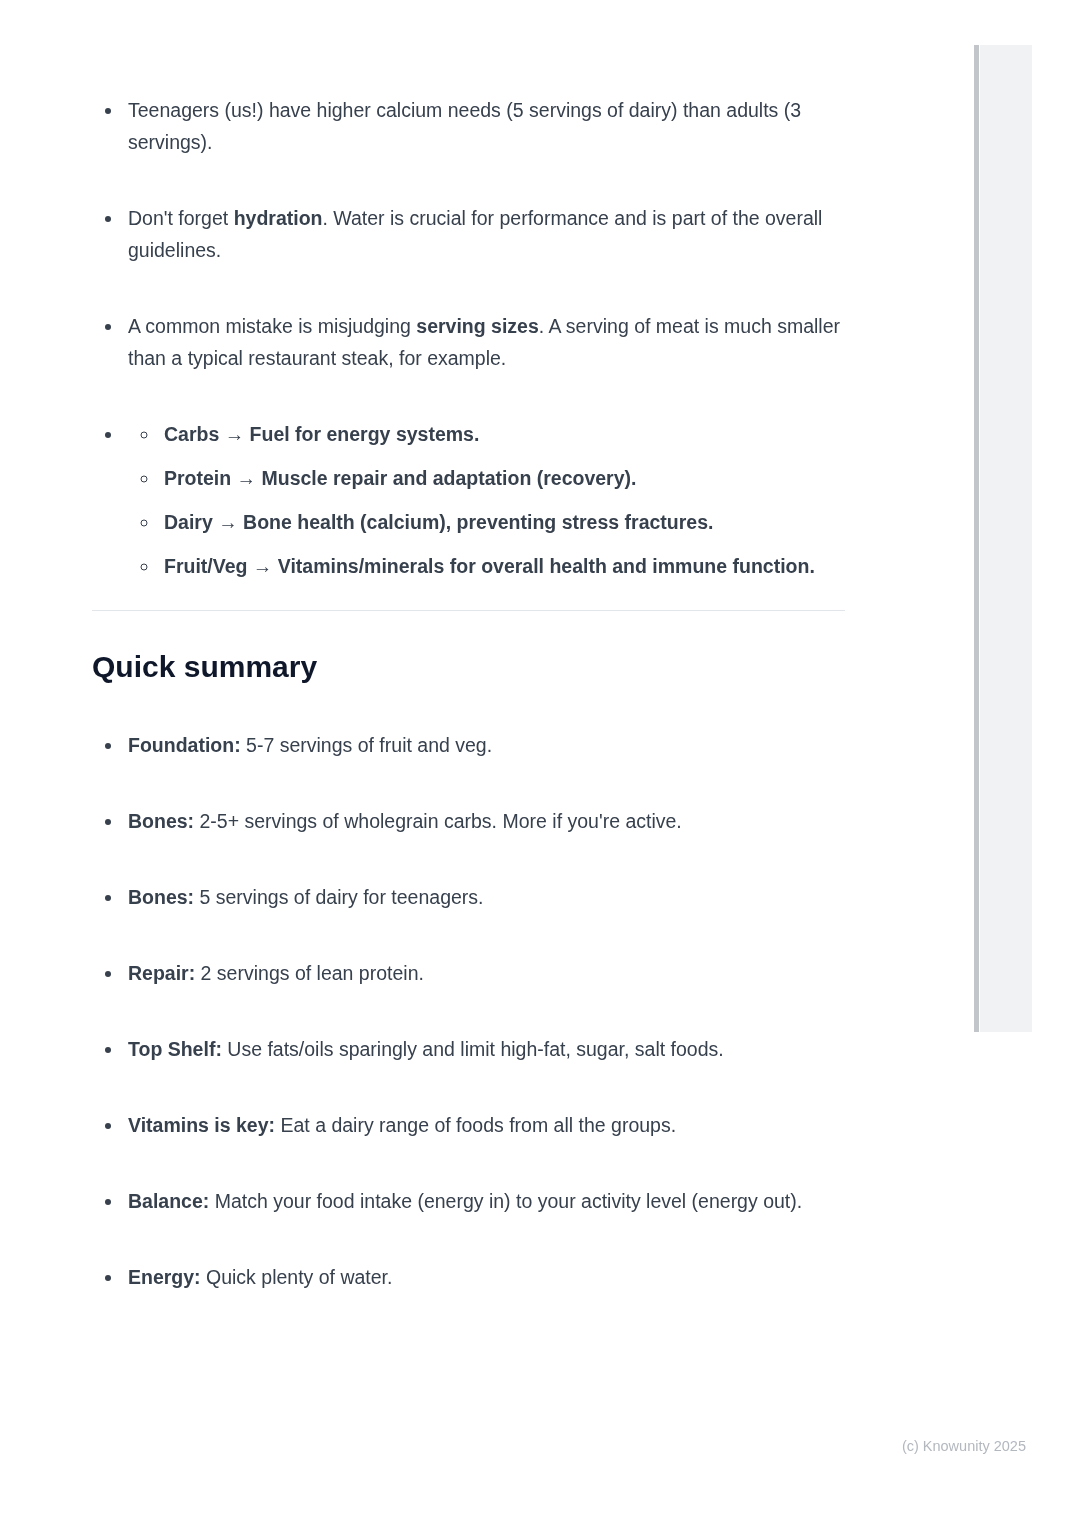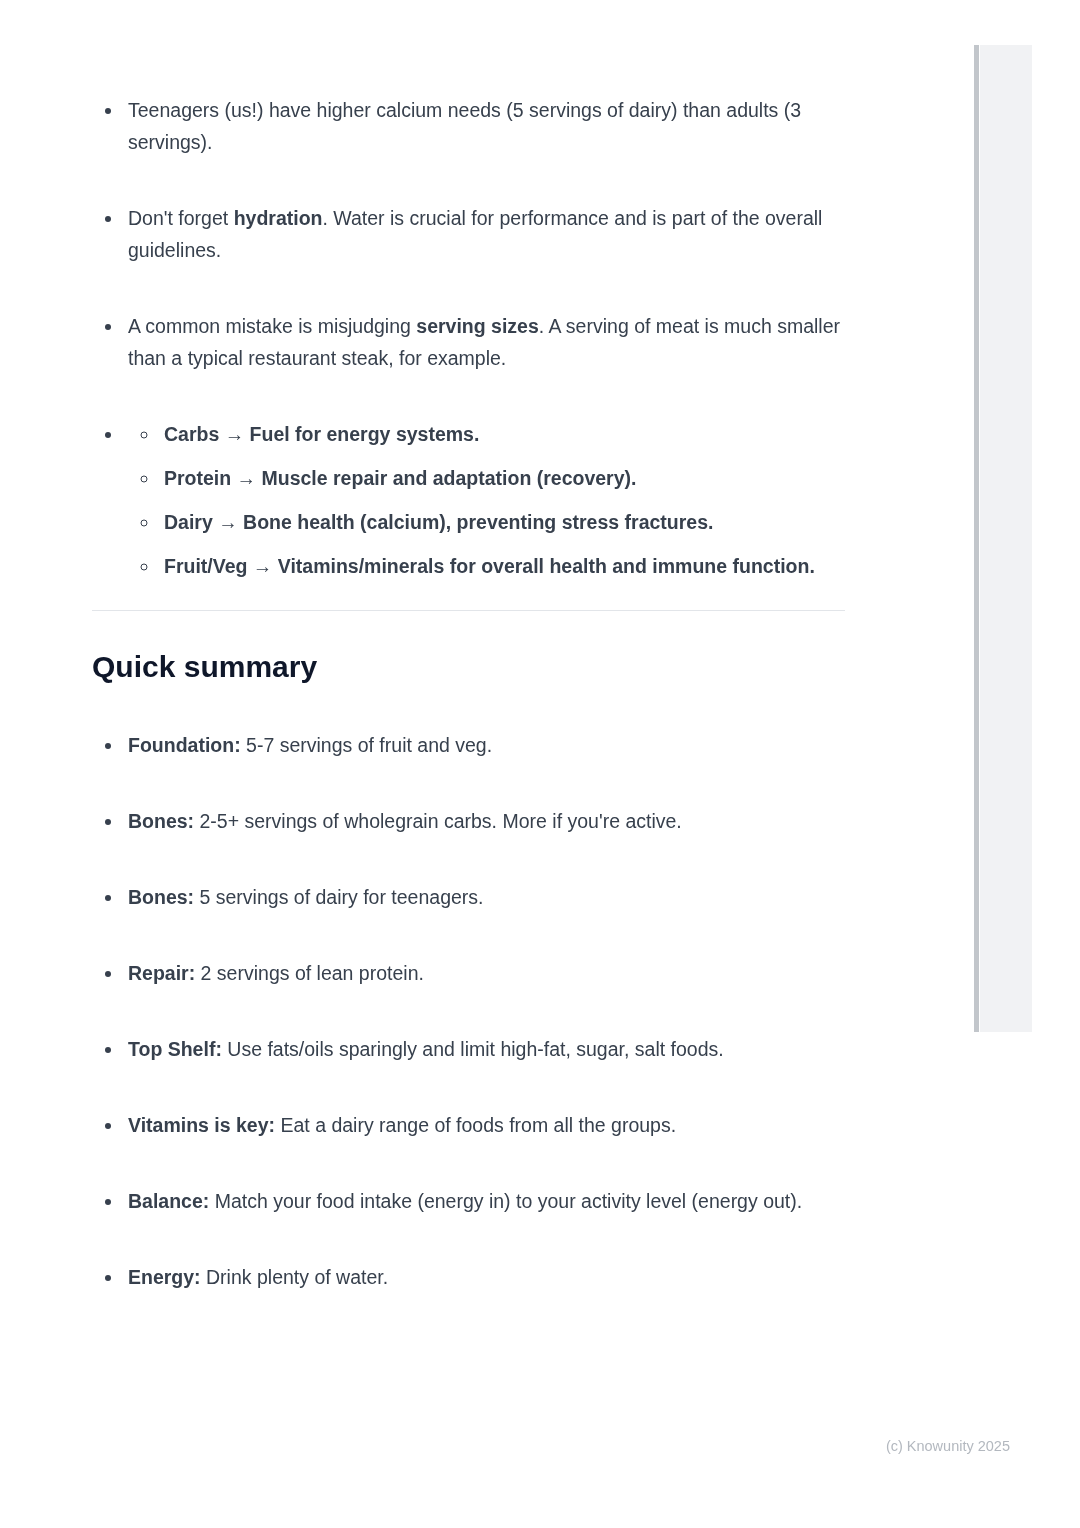--- a/index.html
+++ b/index.html
@@ -48,21 +48,21 @@
   }
   h1.section-heading {
     font-size: 30px;
     line-height: 36px;
     font-weight: 700;
     color: #0f172a;
     margin: 38px 0 26px 0;
   }
   .footer-credit {
     position: absolute;
-    right: 70px;
+    right: 54px;
     top: 1438px;
     font-size: 14.5px;
     color: #b3b8bf;
   }
   .scroll-track {
     position: absolute;
     left: 980px;
     top: 45px;
     width: 52px;
     height: 987px;
@@ -101,21 +101,21 @@
     <h1 class="section-heading">Quick summary</h1>
 
     <ul class="bullet-list" id="summary-list">
         <li><span><strong>Foundation:</strong><span> 5-7 servings of fruit and veg.</span></span></li>
         <li><span><strong>Bones:</strong><span> 2-5+ servings of wholegrain carbs. More if you're active.</span></span></li>
         <li><span><strong>Bones:</strong><span> 5 servings of dairy for teenagers.</span></span></li>
         <li><span><strong>Repair:</strong><span> 2 servings of lean protein.</span></span></li>
         <li><span><strong>Top Shelf:</strong><span> Use fats/oils sparingly and limit high-fat, sugar, salt foods.</span></span></li>
         <li><span><strong>Vitamins is key:</strong><span> Eat a dairy range of foods from all the groups.</span></span></li>
         <li><span><strong>Balance:</strong><span> Match your food intake (energy in) to your activity level (energy out).</span></span></li>
-        <li><span><strong>Energy:</strong><span> Drink plenty of water.</span></span></li>
+        <li><span><strong>Energy:</strong><span> Quick plenty of water.</span></span></li>
       </ul>
 
   </div>
 
   <div class="scroll-thumb"></div>
   <div class="scroll-track"></div>
 
   <div class="footer-credit">(c) Knowunity 2025</div>
 
 </div>

